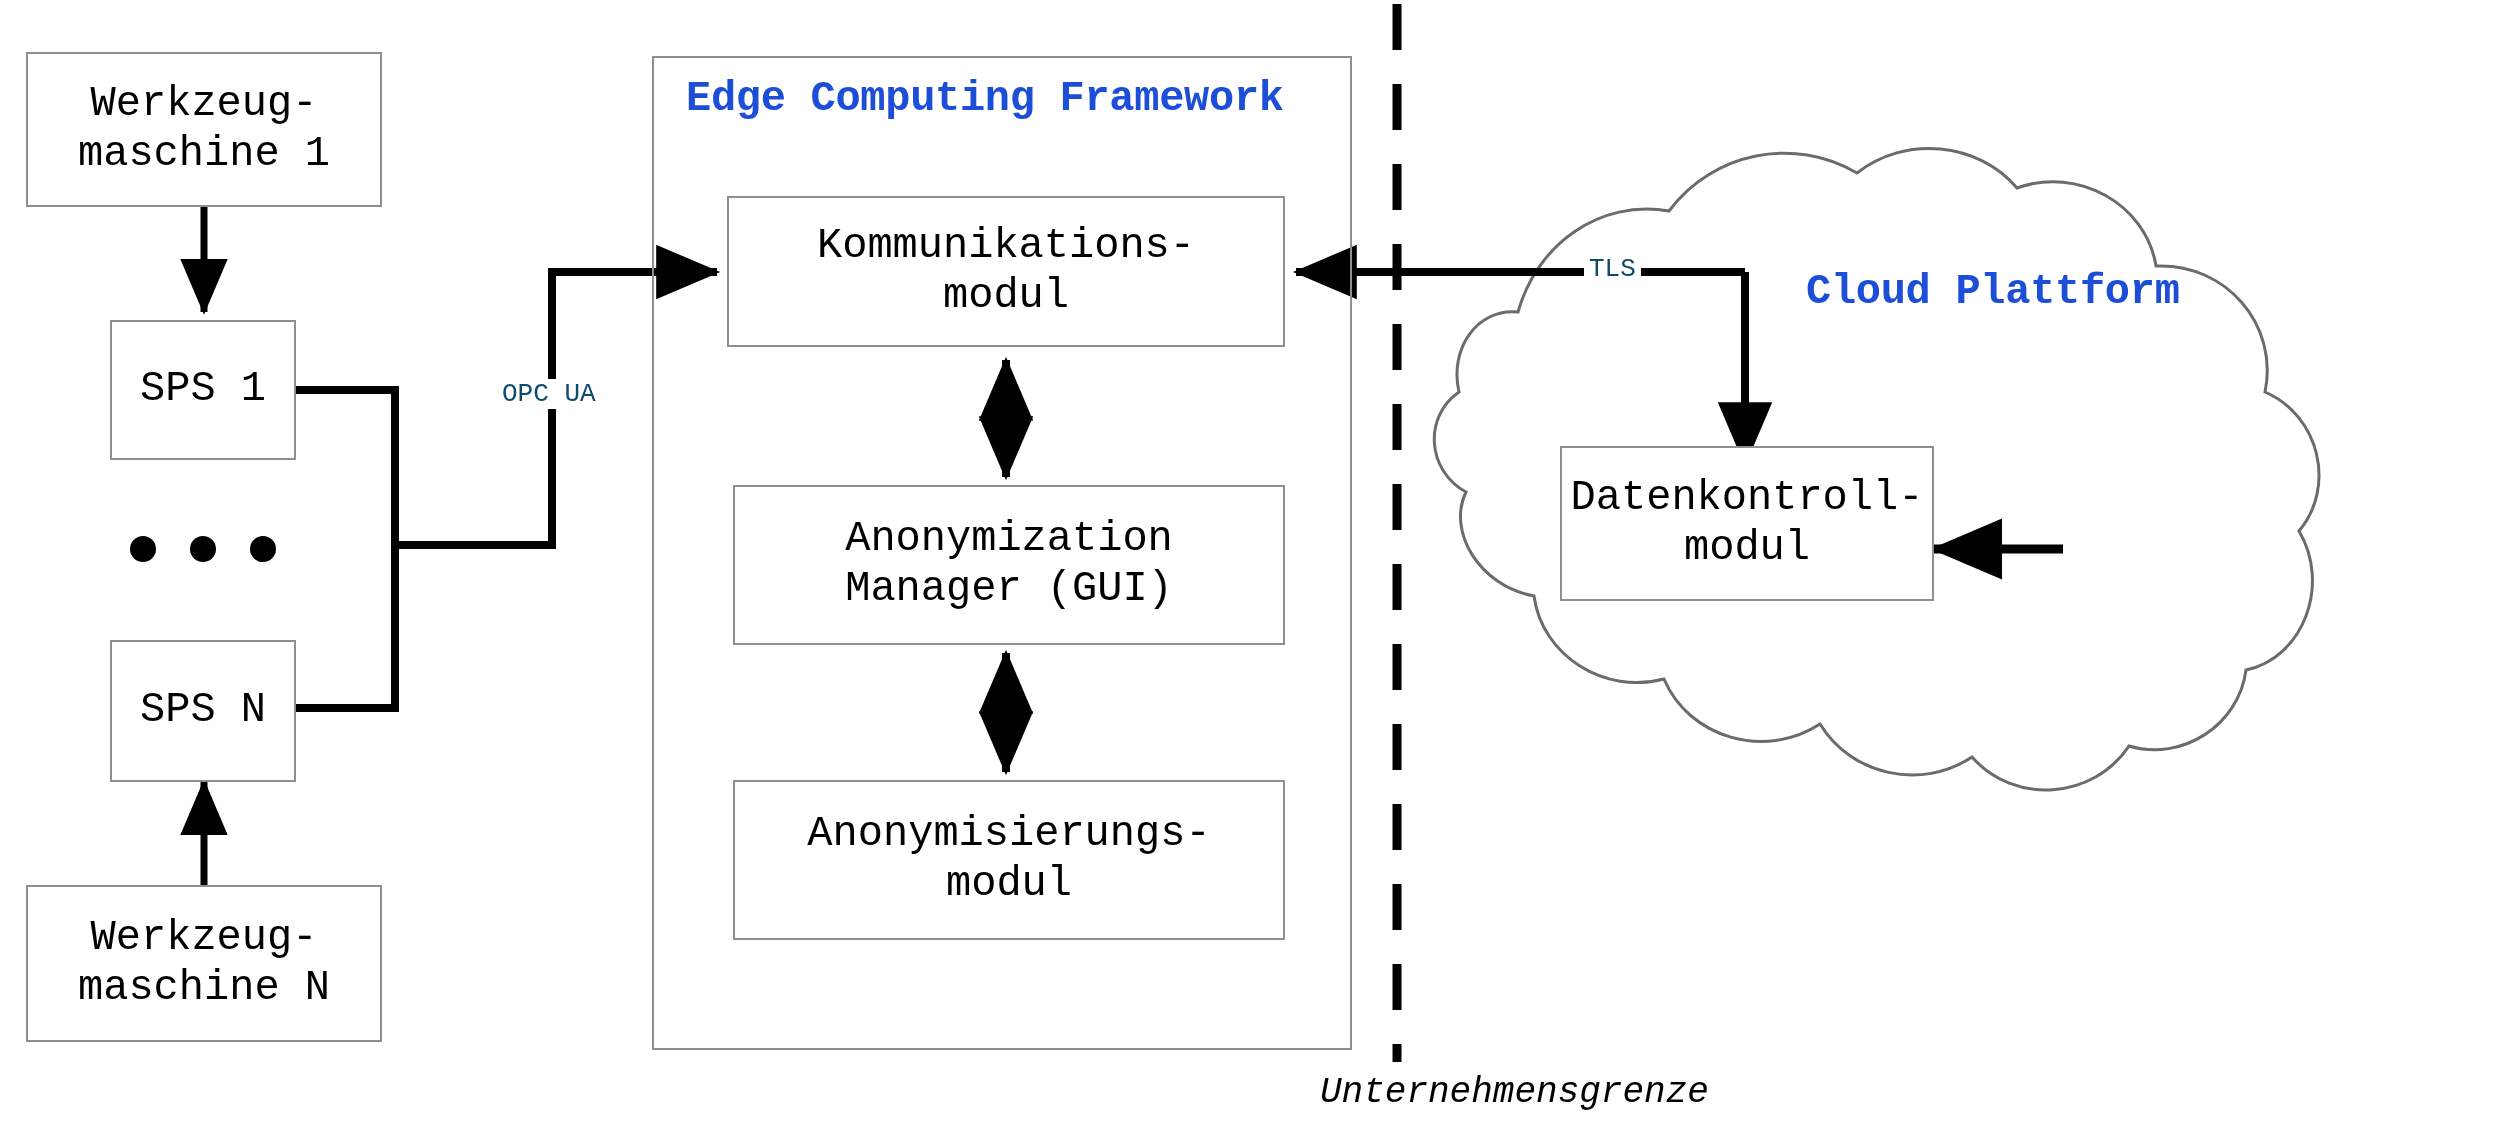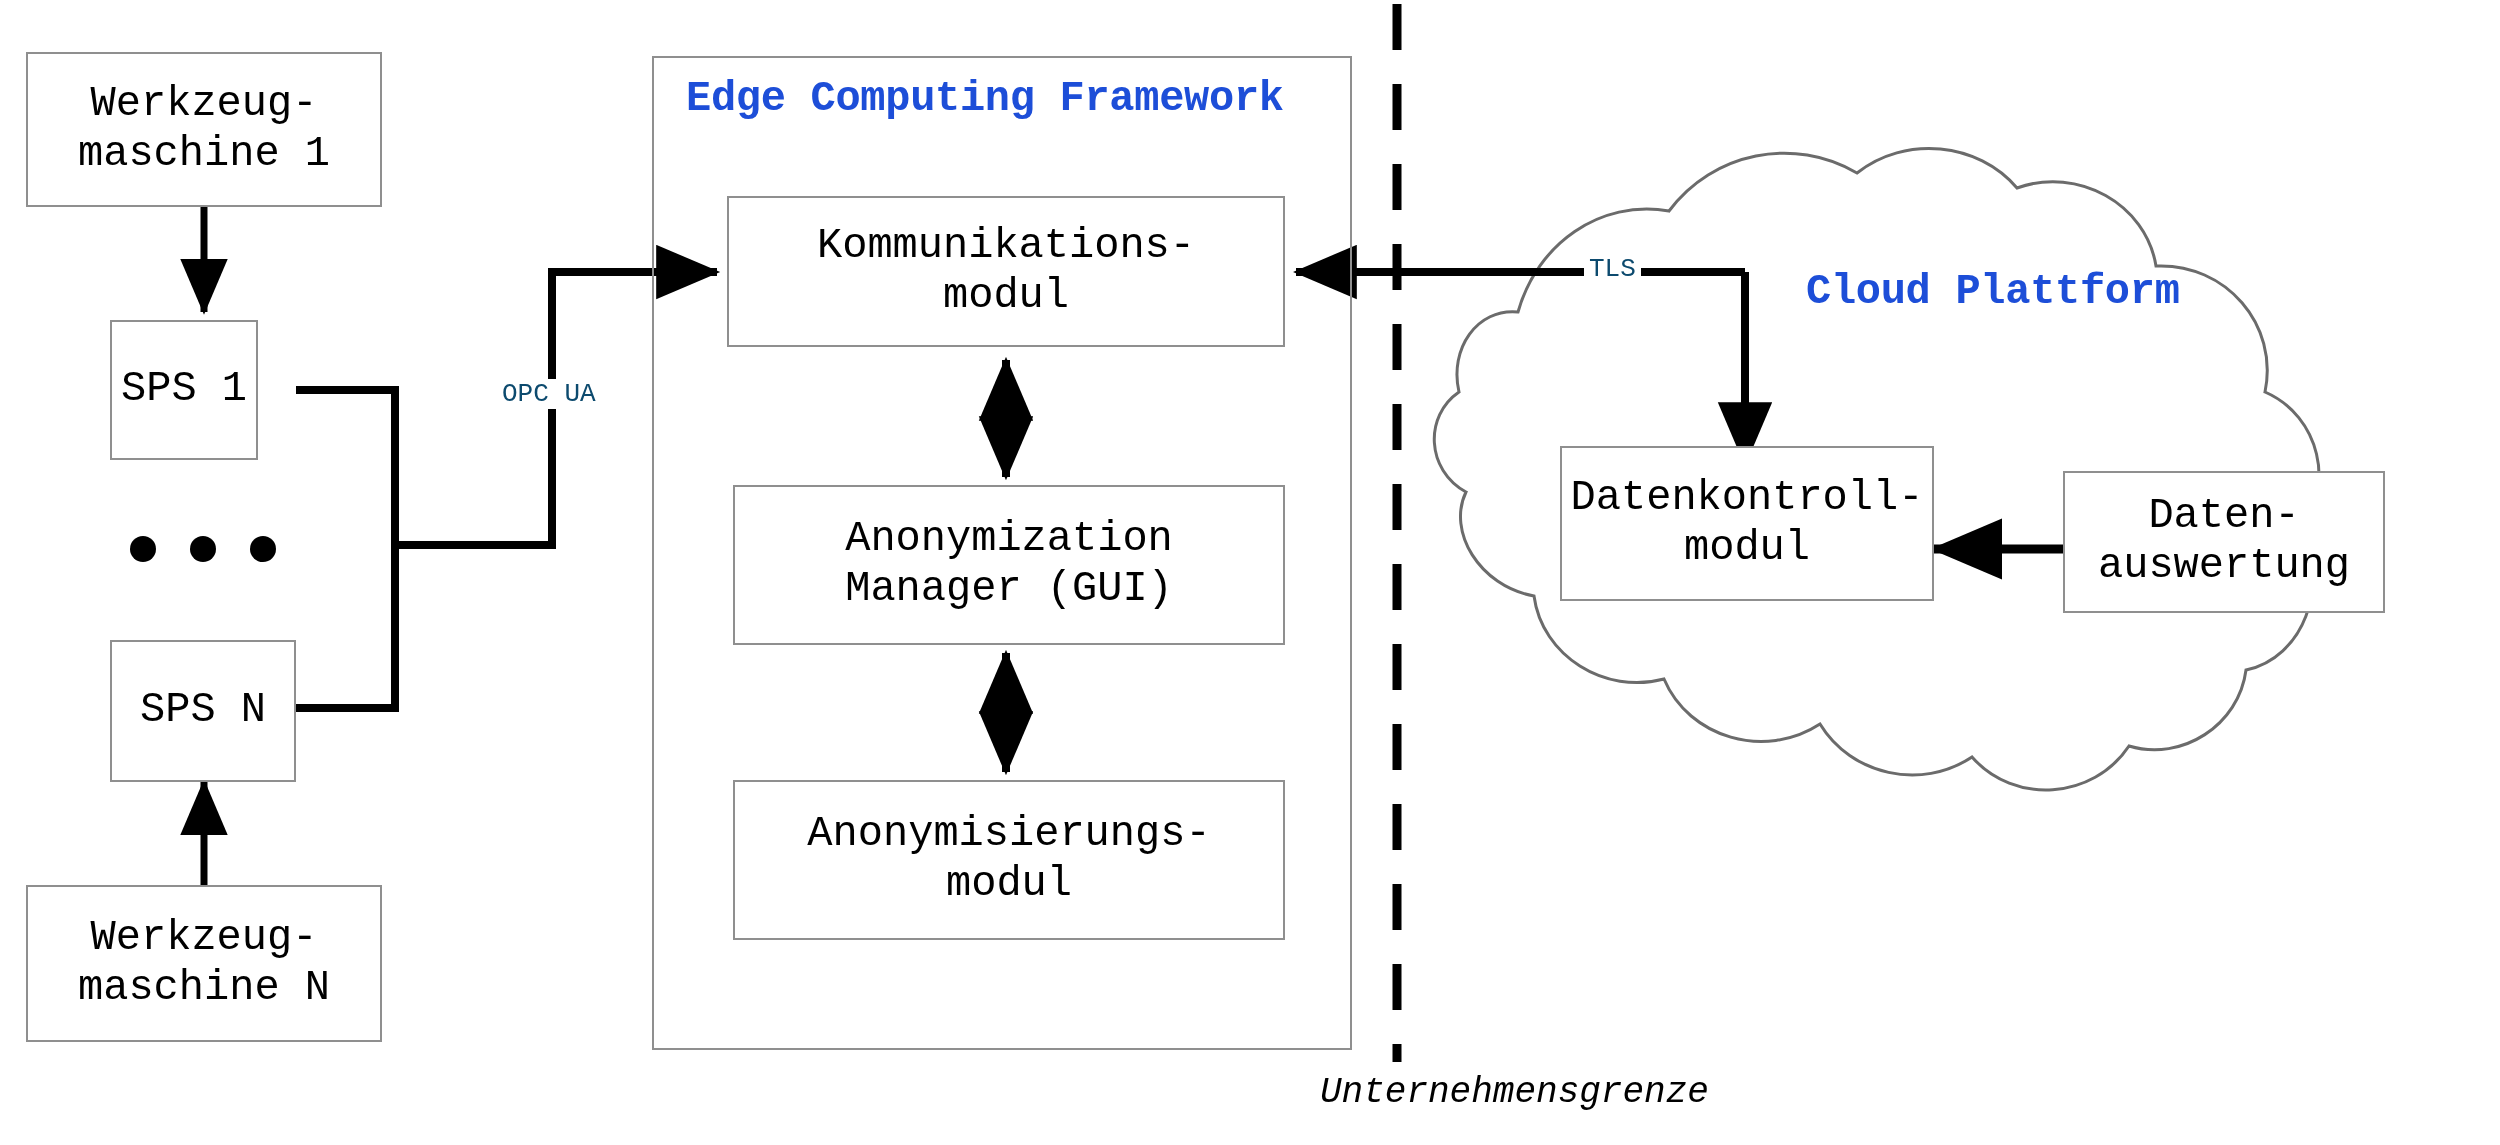--- a/index.html
+++ b/index.html
@@ -132,21 +132,21 @@
 
     <polyline points="1296,272 1745,272" fill="none" stroke="#000000" stroke-width="8" marker-start="url(#arrow-start)"></polyline>
     <polyline points="1745,272 1745,463" fill="none" stroke="#000000" stroke-width="8" stroke-linejoin="miter" marker-end="url(#arrow)"></polyline>
 
     <line x1="2063" y1="549" x2="1934" y2="549" stroke="#000000" stroke-width="9" marker-end="url(#arrow)"></line>
   </svg>
 
   <div class="node" style="left:26px; top:52px; width:356px; height:155px;">Werkzeug-
 maschine 1</div>
 
-  <div class="node" style="left:110px; top:320px; width:148px; height:140px;text-align:center;">SPS 1</div>
+  <div class="node" style="left:110px; top:320px; width:186px; height:140px;text-align:center;">SPS 1</div>
 
   <div class="ellipsis-dots" style="left:130px; top:536px;">
     <i></i>
     <i></i>
     <i></i>
   </div>
 
   <div class="node" style="left:110px; top:640px; width:186px; height:142px;">SPS N</div>
 
   <div class="node" style="left:26px; top:885px; width:356px; height:157px;">Werkzeug-
@@ -163,22 +163,20 @@
 Manager (GUI)</div>
 
   <div class="node" style="left:733px; top:780px; width:552px; height:160px;">Anonymisierungs-
 modul</div>
 
   <div class="group-title" style="left:1806px; top:268px;">Cloud Plattform</div>
 
   <div class="node" style="left:1560px; top:446px; width:374px; height:155px;">Datenkontroll-
 modul</div>
 
-  <div class="node" style="left:2063px; top:471px; width:322px; height:142px;">Daten-
-auswertung</div>
 
   <div class="edge-label" style="left:497px; top:379px;">OPC UA</div>
 
   <div class="edge-label" style="left:1584px; top:254px;">TLS</div>
 
   <div class="boundary-caption" style="left:1320px; top:1072px; width:360px;">Unternehmensgrenze</div>
 
 </div>
 
 </body></html>

